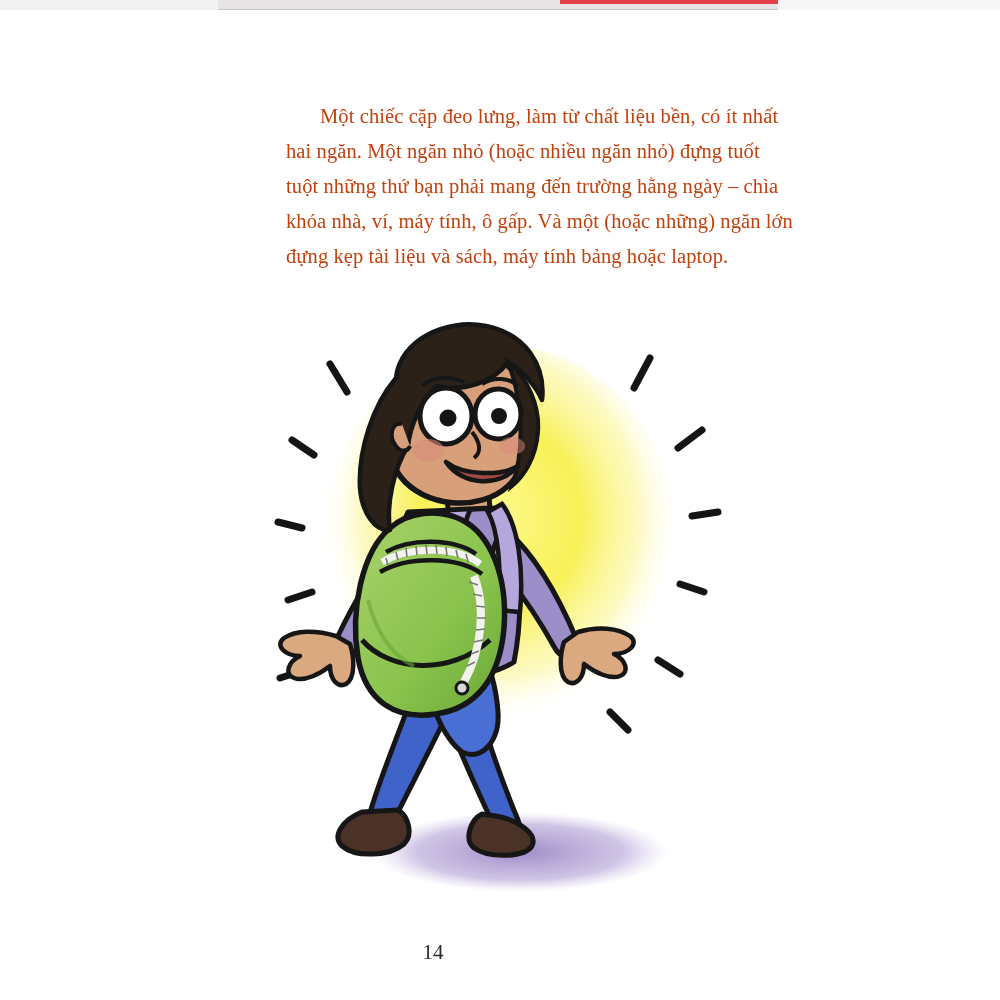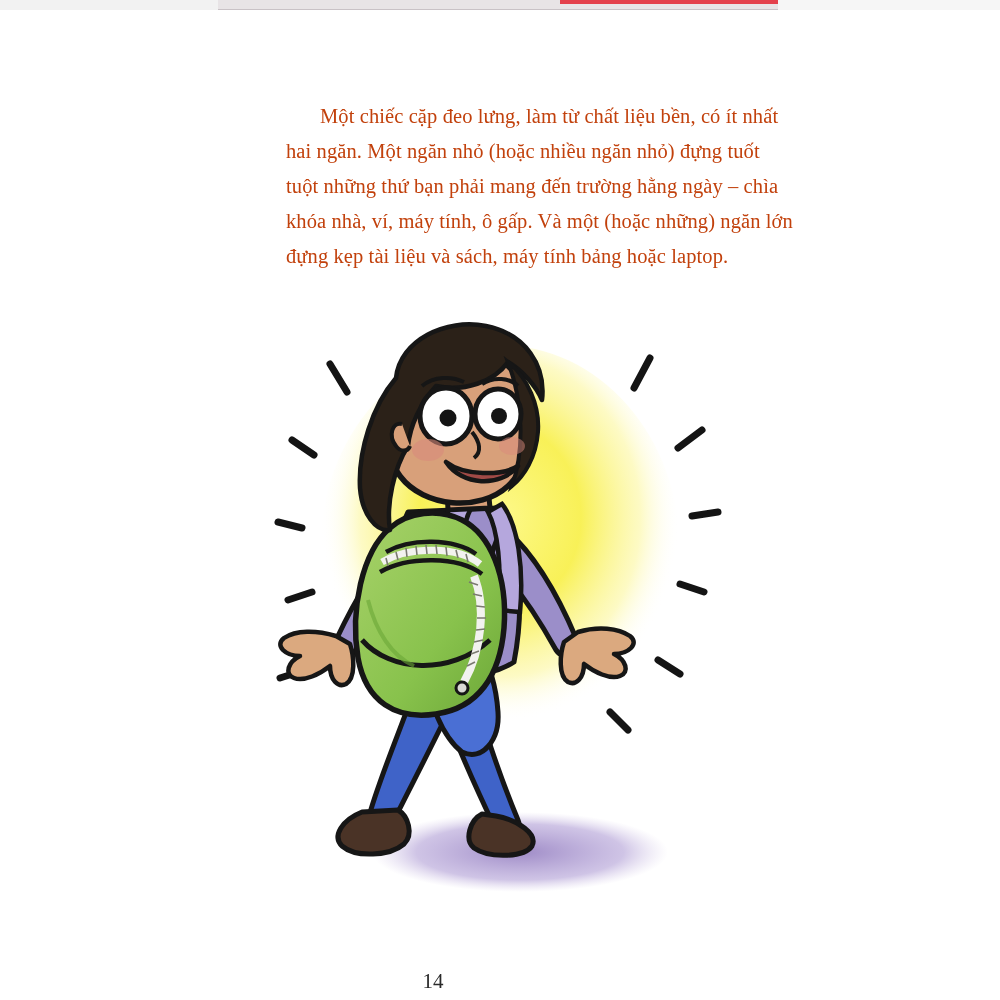--- a/index.html
+++ b/index.html
@@ -71,21 +71,20 @@
 
   .page-number {
     position: absolute;
     left: 0;
     top: 940px;
     width: 866px;
     text-align: center;
     font-family: "Liberation Serif", serif;
     font-size: 21px;
     color: #2a2a2a;
-    margin-top: 29px;
   }
 </style>
 </head>
 <body>
 
 <div class="page">
 
   <div class="top-strip-left"></div>
   <div class="top-strip-mid"></div>
   <div class="top-accent"></div>

